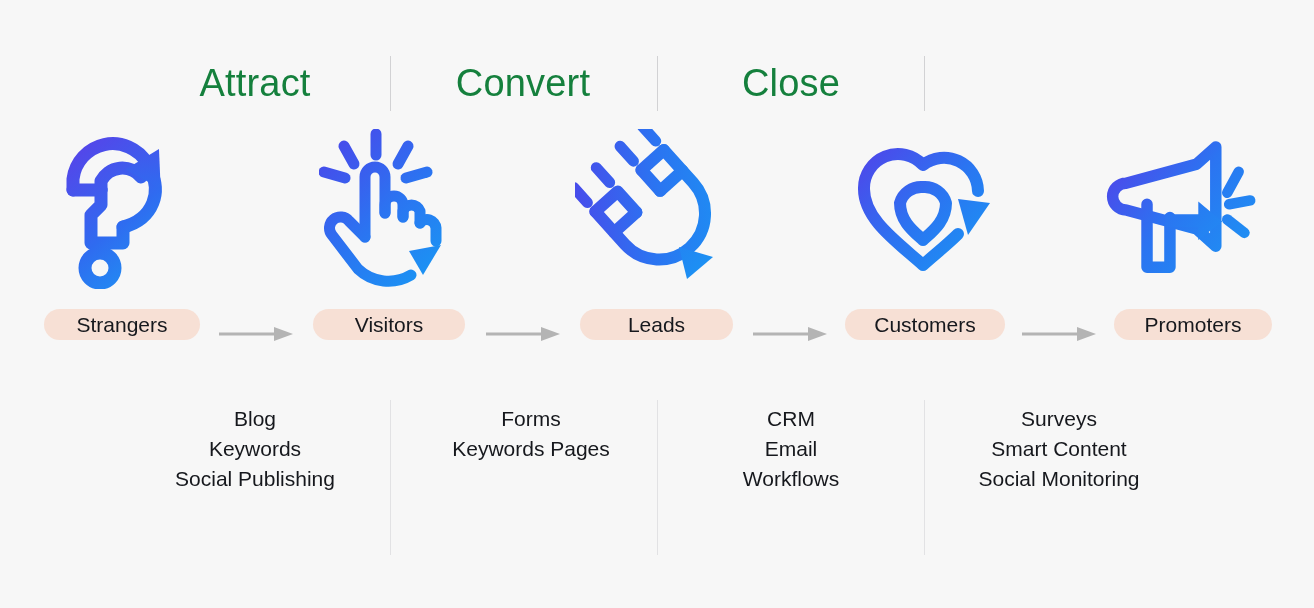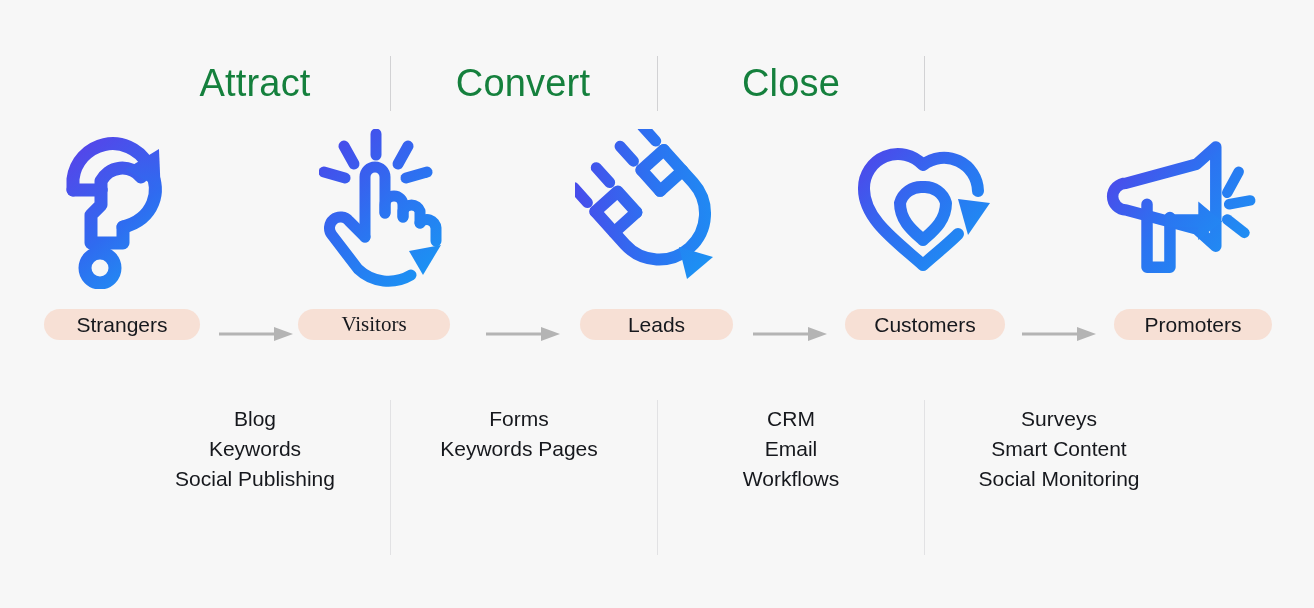--- a/index.html
+++ b/index.html
@@ -101,21 +101,21 @@
     align-items: center;
     justify-content: center;
     font-size: 21px;
     font-weight: 400;
     color: #16181d;
     white-space: nowrap;
     box-sizing: border-box;
     padding: 0 14px;
   }
   .stage-pill.g0 { left: 44px;   width: 156px; }
-  .stage-pill.g1 { left: 298px;  width: 152px; font-family: Liberation Serif, serif; }
+  .stage-pill.g1 { left: 313px;  width: 152px; }
   .stage-pill.g2 { left: 580px;  width: 153px; }
   .stage-pill.g3 { left: 845px;  width: 160px; }
   .stage-pill.g4 { left: 1114px; width: 158px; }
 
   .flow-arrow {
     position: absolute;
     top: 17px;
     width: 75px;
     height: 16px;
   }
@@ -135,21 +135,21 @@
   .tactics-col {
     position: absolute;
     top: 0;
     width: 262px;
     display: flex;
     flex-direction: column;
     align-items: center;
     gap: 1px;
   }
   .tactics-col.c0 { left: 124px; }
-  .tactics-col.c1 { left: 388px; }
+  .tactics-col.c1 { left: 400px; }
   .tactics-col.c2 { left: 660px; }
   .tactics-col.c3 { left: 928px; }
   .tactic-item {
     font-size: 21px;
     font-weight: 400;
     color: #16181d;
     line-height: 29px;
     white-space: nowrap;
     text-align: center;
   }

